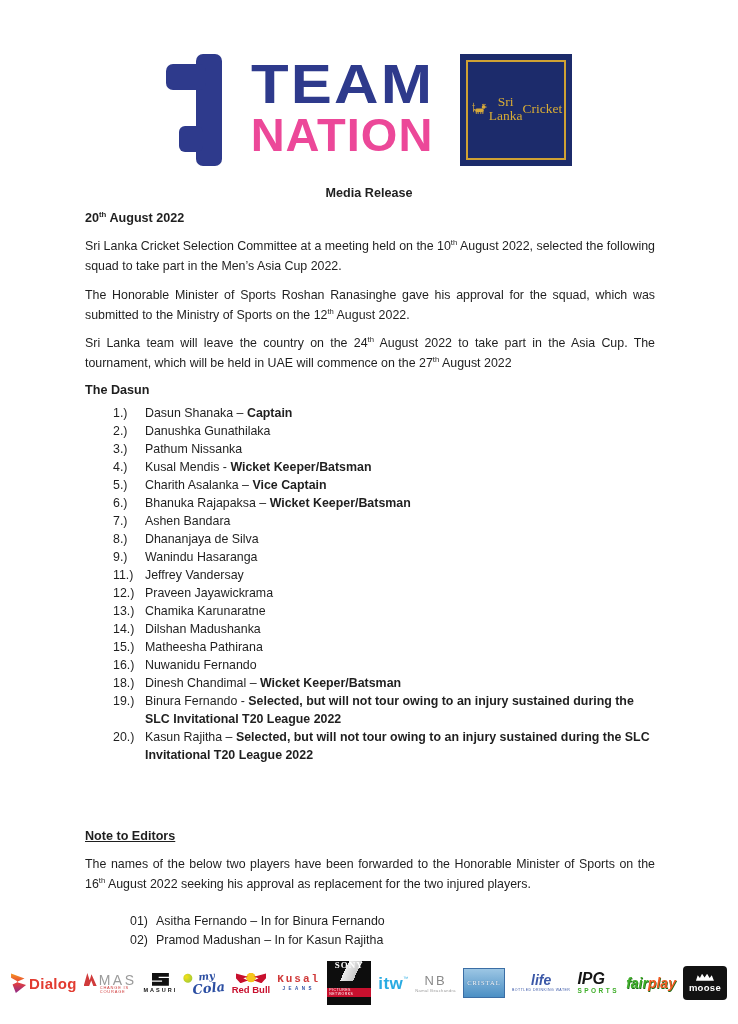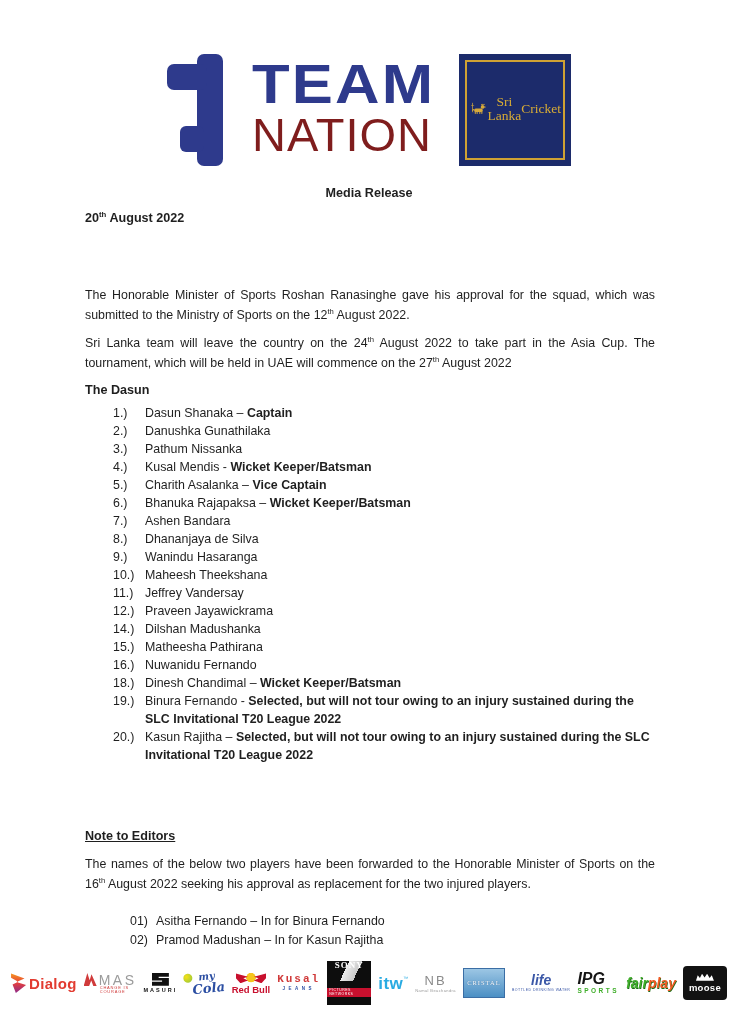--- a/index.html
+++ b/index.html
@@ -6,21 +6,21 @@
   .page{position:relative;width:738px;height:1024px;margin:0 auto;background:#fff;overflow:hidden;
         font-family:"Liberation Sans",sans-serif;color:#1f1f1f;}
   b{font-weight:bold;}
   sup{font-size:0.62em;vertical-align:super;line-height:0;}
 
   
   .header{position:absolute;top:54px;left:0;width:100%;display:flex;justify-content:center;align-items:center;gap:27px;}
   .one-glyph{flex:0 0 auto;}
   .tn{display:flex;flex-direction:column;justify-content:center;height:112px;}
   .team{color:#2e3a8c;font-weight:bold;font-size:56px;line-height:50px;letter-spacing:2px;transform:scaleX(1.1);transform-origin:left center;}
-  .nation{color:#7f1d1d;font-weight:normal;font-size:47px;line-height:52px;letter-spacing:1px;}
+  .nation{color:#ec4899;font-weight:bold;font-size:47px;line-height:52px;letter-spacing:1px;}
   .emblem{width:112px;height:112px;background:#1c2b6b;padding:6px;box-sizing:border-box;flex:0 0 auto;}
   .emblem-inner{width:100%;height:100%;border:2px solid #cfa133;box-sizing:border-box;
                 display:flex;flex-direction:row;align-items:center;justify-content:flex-end;padding:3px 2px 5px;}
   .lion{display:block;margin-bottom:1px;}
   .emblem-text{font-family:"Liberation Serif",serif;color:#d8ac35;font-size:13.5px;line-height:14px;text-align:center;}
 
   
   .title{position:absolute;top:186px;left:0;width:100%;text-align:center;font-weight:bold;font-size:12.6px;}
   .date{position:absolute;top:211px;left:85px;font-weight:bold;font-size:12.6px;}
   .para{position:absolute;left:85px;width:570px;text-align:justify;font-size:12.4px;line-height:19.8px;}
@@ -146,20 +146,21 @@
           </g>
         </svg>
         <div class="emblem-text">Sri Lanka</div>
         <div class="emblem-text">Cricket</div>
       </div>
     </div>
   </div>
 
   <div class="title">Media Release</div>
   <div class="date">20<sup>th</sup> August 2022</div>
+  <div class="para p1">Sri Lanka Cricket Selection Committee at a meeting held on the 10<sup>th</sup> August 2022, selected the following squad to take part in the Men’s Asia Cup 2022.</div>
   <div class="para p2">The Honorable Minister of Sports Roshan Ranasinghe gave his approval for the squad, which was submitted to the Ministry of Sports on the 12<sup>th</sup> August 2022.</div>
   <div class="para p3">Sri Lanka team will leave the country on the 24<sup>th</sup> August 2022 to take part in the Asia Cup. The tournament, which will be held in UAE will commence on the 27<sup>th</sup> August 2022</div>
   <div class="squad-h">The Dasun</div>
   <div class="squad">
       <div class="squad-row">
         <span class="num">1.)</span>
         <span class="entry">Dasun Shanaka – <b>Captain</b></span>
       </div>
       <div class="squad-row">
         <span class="num">2.)</span>
@@ -187,30 +188,30 @@
       </div>
       <div class="squad-row">
         <span class="num">8.)</span>
         <span class="entry">Dhananjaya de Silva</span>
       </div>
       <div class="squad-row">
         <span class="num">9.)</span>
         <span class="entry">Wanindu Hasaranga</span>
       </div>
       <div class="squad-row">
-        <span class="num">10.)</span>
-        <span class="entry">Maheesh Theekshana</span>
-      </div>
-      <div class="squad-row">
         <span class="num">11.)</span>
         <span class="entry">Jeffrey Vandersay</span>
       </div>
       <div class="squad-row">
         <span class="num">12.)</span>
         <span class="entry">Praveen Jayawickrama</span>
+      </div>
+      <div class="squad-row">
+        <span class="num">13.)</span>
+        <span class="entry">Chamika Karunaratne</span>
       </div>
       <div class="squad-row">
         <span class="num">14.)</span>
         <span class="entry">Dilshan Madushanka</span>
       </div>
       <div class="squad-row">
         <span class="num">15.)</span>
         <span class="entry">Matheesha Pathirana</span>
       </div>
       <div class="squad-row">

